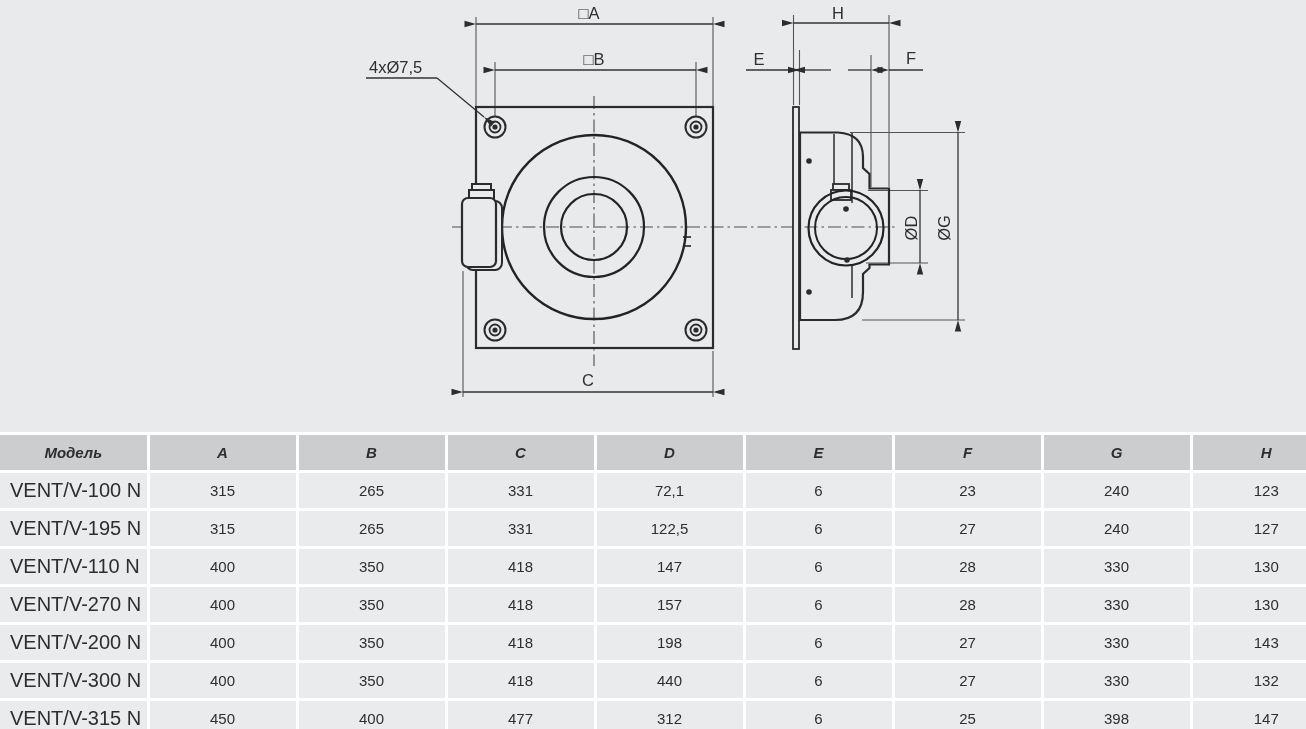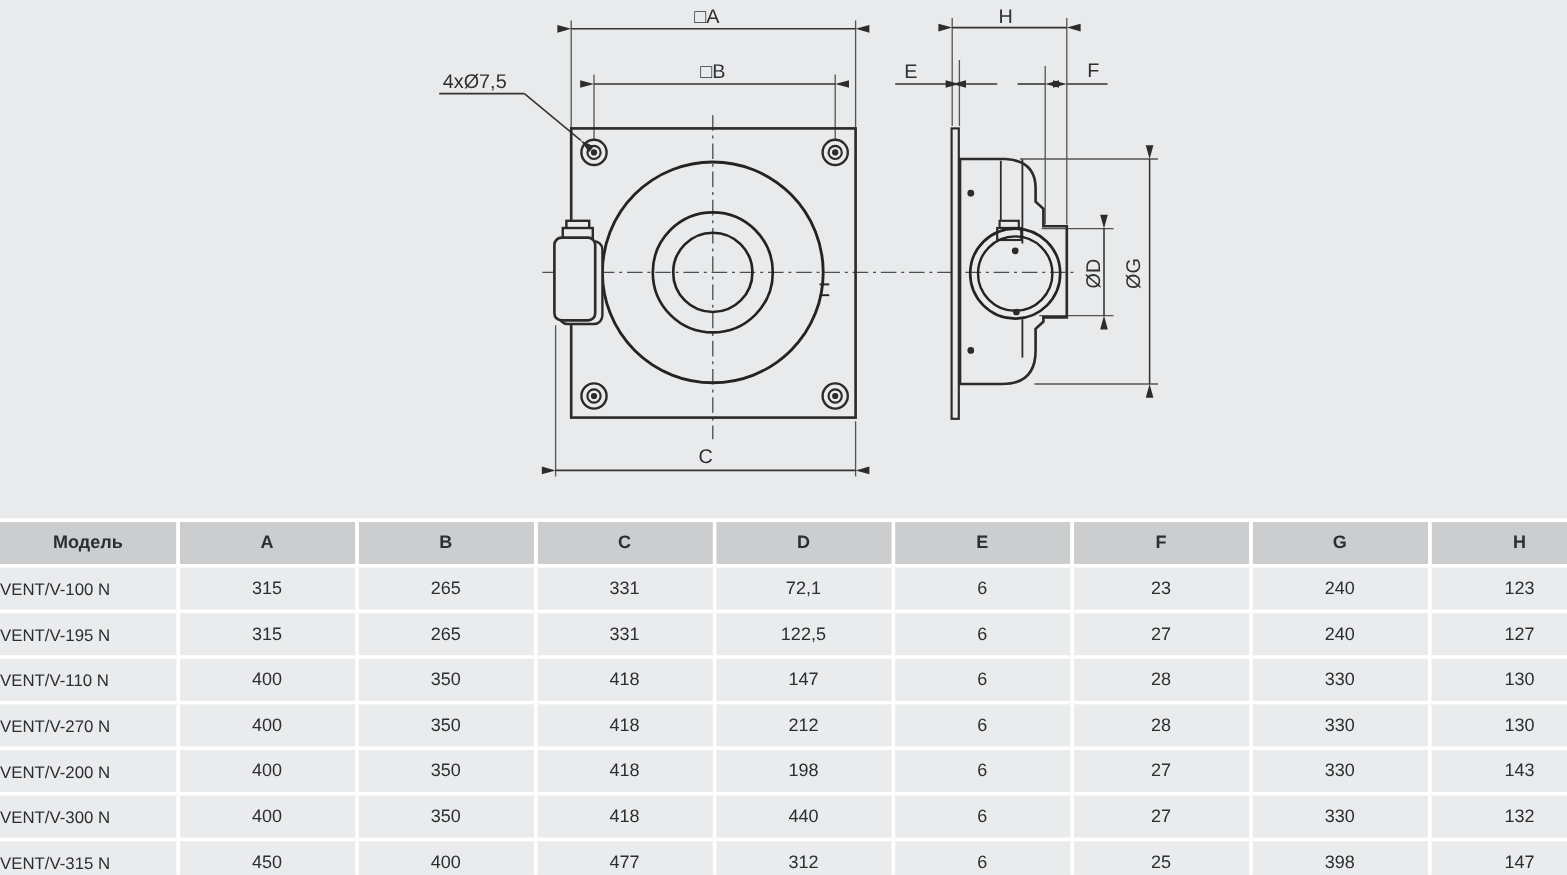--- a/index.html
+++ b/index.html
@@ -30,25 +30,27 @@
     font-size:15px;
     color:#2c2e30;
     text-align:center;
     overflow:hidden;
     white-space:nowrap;
   }
   #dim-table tr > *:first-child{border-left:none;}
   #dim-table th{
     background:#cbcdcf;
     font-weight:bold;
+    font-style:italic;
   }
   #dim-table td{background:#eaebec;}
   #dim-table td.model{
     text-align:left;
-    font-size:14px;
+    padding-left:10px;
+    font-size:20px;
   }
 </style>
 </head>
 <body>
 
 <div id="screen">
 
   <svg id="drawing" width="1306" height="432" viewBox="0 0 1306 432">
     <defs>
       <marker id="arr" markerUnits="userSpaceOnUse" markerWidth="14" markerHeight="10" refX="0.5" refY="5" orient="auto-start-reverse">
@@ -240,21 +242,21 @@
       <td>6</td>
       <td>28</td>
       <td>330</td>
       <td>130</td>
     </tr>
     <tr>
       <td class="model">VENT/V-270 N</td>
       <td>400</td>
       <td>350</td>
       <td>418</td>
-      <td>212</td>
+      <td>157</td>
       <td>6</td>
       <td>28</td>
       <td>330</td>
       <td>130</td>
     </tr>
     <tr>
       <td class="model">VENT/V-200 N</td>
       <td>400</td>
       <td>350</td>
       <td>418</td>

